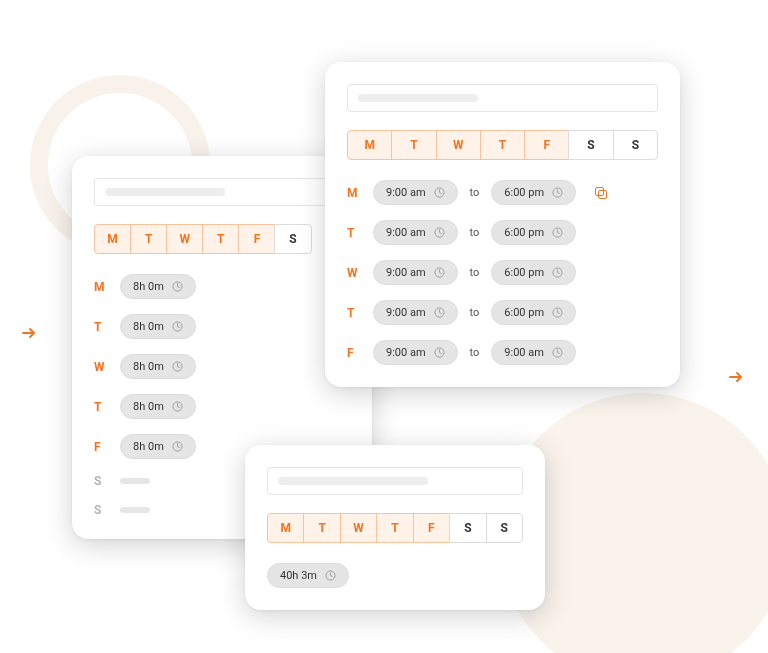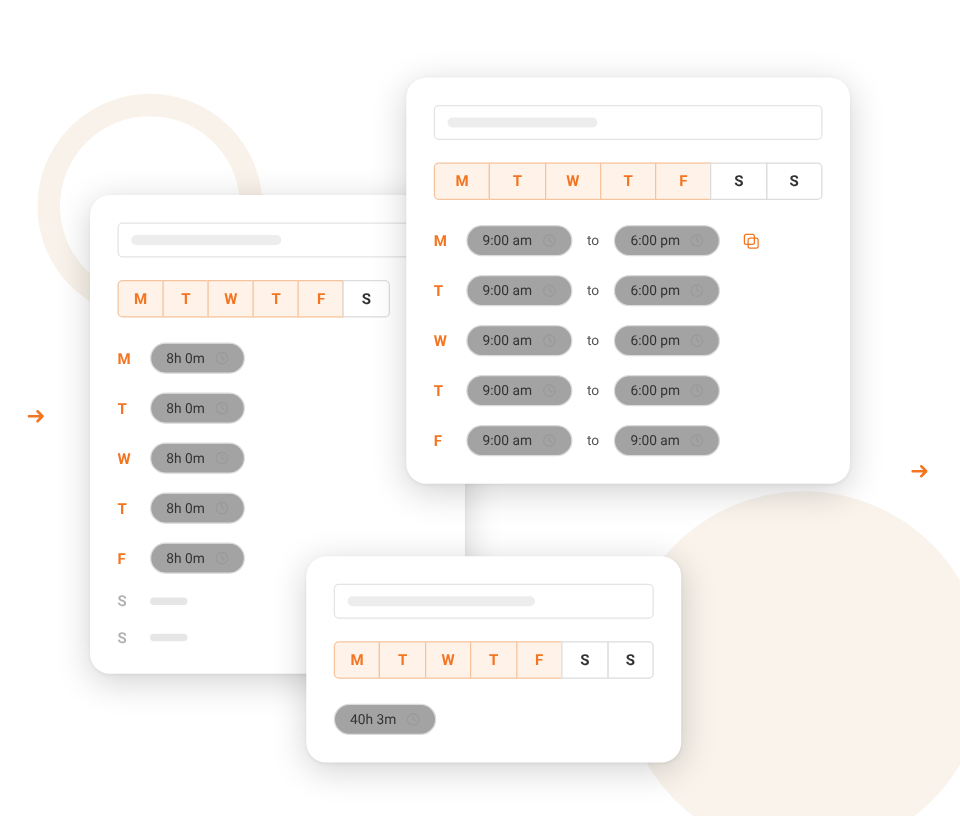--- a/index.html
+++ b/index.html
@@ -125,21 +125,21 @@
   .row-label.muted { color: #B0B0B0; font-weight: 600; }
   .time-pill {
     display: inline-flex;
     align-items: center;
     gap: 8px;
     border: 1px solid #DCDCDC;
     border-radius: 18px;
     padding: 5px 12px;
     font-size: 11px;
     color: #333;
-    background:#a3a3a3;
+    background:#e5e5e5;
     white-space: nowrap;
   }
   .time-pill .clock {
     width: 11px;
     height: 11px;
     display: inline-flex;
   }
   .inactive-bar {
     width: 30px;
     height: 6px;

